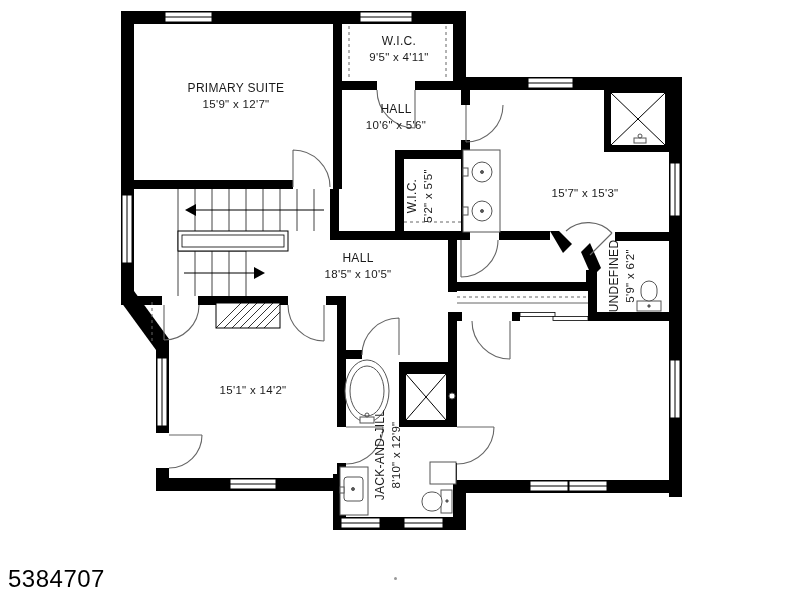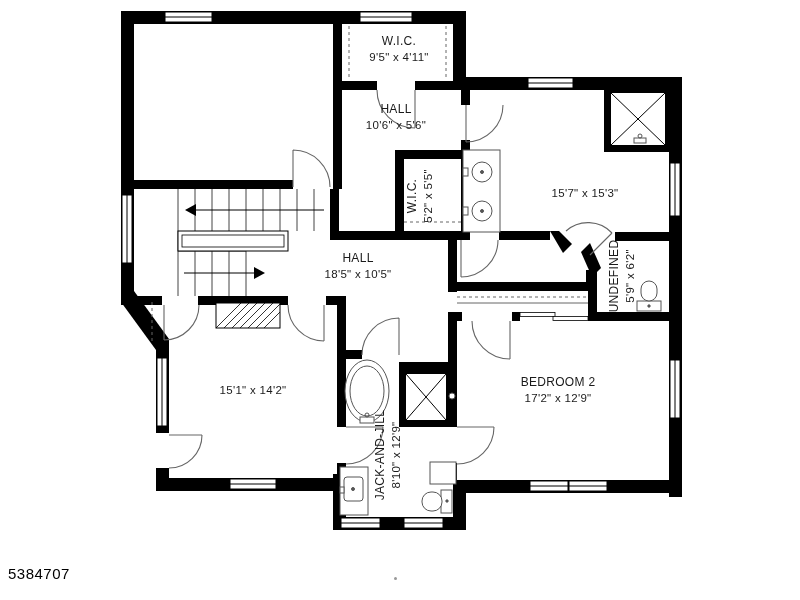--- a/index.html
+++ b/index.html
@@ -4,21 +4,21 @@
 <style>
   html,body{margin:0;padding:0;background:#fff;}
   .canvas{position:relative;width:800px;height:600px;background:#fff;overflow:hidden;
           font-family:"Liberation Sans",sans-serif;}
   .plan-svg{position:absolute;left:0;top:0;}
   .lbl{position:absolute;transform:translate(-50%,-50%);text-align:center;color:#1a1a1a;
        font-size:12px;line-height:1.3;letter-spacing:.3px;white-space:nowrap;}
   .lbl .nm{display:block;}
   .lbl .dims{display:block;font-size:11.5px;}
   .lbl.rot{transform:translate(-50%,-50%) rotate(-90deg);}
-  .watermark{position:absolute;left:8px;top:565px;font-size:15px;color:#000;letter-spacing:.5px;}
+  .watermark{position:absolute;left:8px;top:565px;font-size:24px;color:#000;letter-spacing:.5px;}
   .speck{position:absolute;left:394px;top:577px;width:3px;height:3px;background:#999;border-radius:50%;}
 </style>
 </head>
 <body>
 
 <div class="canvas">
 
 <svg class="plan-svg" width="800" height="600" viewBox="0 0 800 600">
 
   <rect x="0" y="0" width="800" height="600" fill="#ffffff"></rect>
@@ -215,20 +215,24 @@
     <path d="M169,435 L202,435 M202,435 A33,33 0 0 1 169,468"></path>
     <path d="M346,427 L383,427 M383,427 A37,37 0 0 1 346,464"></path>
     <path d="M457,427 L494,427 M494,427 A37,37 0 0 1 457,464"></path>
     <path d="M510,321 L510,359 M472,321 A38,38 0 0 0 510,359"></path>
     <path d="M612,233 L590,255 M566,231 A33,33 0 0 1 612,233"></path>
     <path d="M461,240 L461,277 M461,277 A37,37 0 0 0 498,240"></path>
     <path d="M399,318 L399,355 M362,355 A37,37 0 0 1 399,318"></path>
   </g>
 </svg>
 
+  <div class="lbl" style="left:236px;top:96px">
+    <span class="nm">PRIMARY SUITE</span>
+    <span class="dims">15'9" x 12'7"</span>
+  </div>
   <div class="lbl" style="left:399px;top:49px">
     <span class="nm">W.I.C.</span>
     <span class="dims">9'5" x 4'11"</span>
   </div>
   <div class="lbl" style="left:396px;top:117px">
     <span class="nm">HALL</span>
     <span class="dims">10'6" x 5'6"</span>
   </div>
   <div class="lbl" style="left:585px;top:193px">
     <span class="dims">15'7" x 15'3"</span>
@@ -245,20 +249,16 @@
     <span class="nm">UNDEFINED</span>
     <span class="dims">5'9" x 6'2"</span>
   </div>
   <div class="lbl" style="left:253px;top:390px">
     <span class="dims">15'1" x 14'2"</span>
   </div>
   <div class="lbl rot" style="left:388px;top:455px">
     <span class="nm">JACK-AND-JILL</span>
     <span class="dims">8'10" x 12'9"</span>
   </div>
-  <div class="lbl" style="left:558px;top:390px">
-    <span class="nm">BEDROOM 2</span>
-    <span class="dims">17'2" x 12'9"</span>
-  </div>
 
   <div class="watermark">5384707</div>
   <div class="speck"></div>
 </div>
 
 </body></html>

